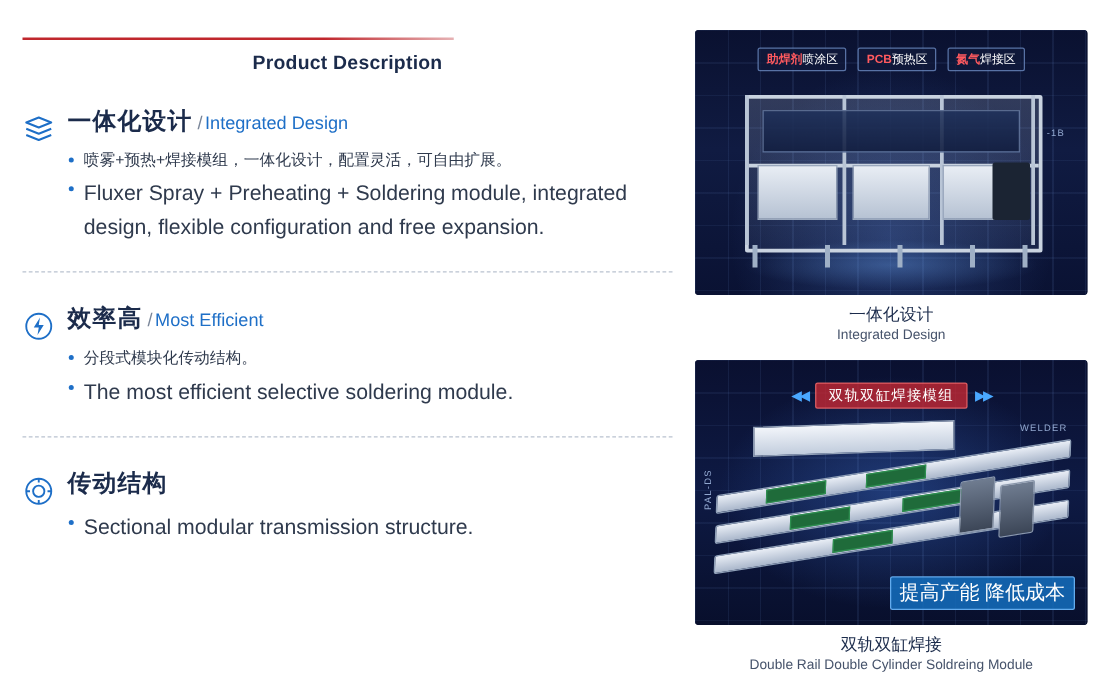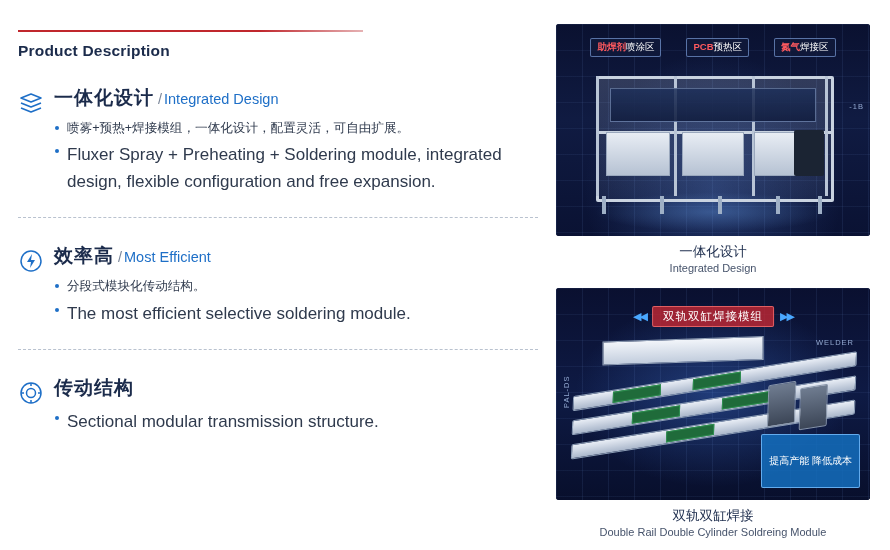--- a/index.html
+++ b/index.html
@@ -40,20 +40,21 @@
     height: 2px;
     background: linear-gradient(to right, #c0272d 0%, #c0272d 70%, #e6b2b4 100%);
     margin: 6px 0 10px 0;
   }
   .title-en {
     font-size: 15.5px;
     font-weight: bold;
     color: #1b2b4b;
     letter-spacing: 0.2px;
     margin: 0;
+    text-align: center;
   }
 
   .feature {
     position: relative;
     padding-left: 36px;
     margin-top: 28px;
   }
   .feature-icon {
     position: absolute;
     left: 0;
@@ -168,21 +169,21 @@
     height: 40px;
     background: radial-gradient(ellipse at center, rgba(120,180,255,0.30) 0%, rgba(10,18,45,0) 70%);
   }
   .tag-row {
     position: absolute;
     top: 14px;
     left: 0;
     right: 0;
     display: flex;
     justify-content: center;
-    gap: 25px;
+    gap: 9px;
   }
   .tag {
     font-size: 9.5px;
     color: #ffffff;
     background: rgba(16,26,60,0.72);
     border: 1px solid rgba(150,190,255,0.55);
     border-radius: 2px;
     padding: 2px 6px;
     white-space: nowrap;
   }
@@ -330,25 +331,25 @@
     width: 26px;
     height: 40px;
     background: linear-gradient(180deg, #6f7c90, #3c4657);
     border: 1px solid #8a97ab;
     border-radius: 2px;
   }
   .badge2 {
     position: absolute;
     right: 10px;
     bottom: 12px;
-    font-size: 10px;
+    font-size: 16px;
     color: #ffffff;
     background: rgba(20,110,190,0.85);
     border: 1px solid rgba(120,190,255,0.8);
-    padding: 19px 7px;
+    padding: 2px 7px;
     border-radius: 2px;
     white-space: nowrap;
     text-align: center;
   }
   .sidetext {
     position: absolute;
     font-size: 7.5px;
     color: rgba(190,215,255,0.75);
     letter-spacing: 1px;
   }
@@ -451,21 +452,21 @@
             <span style="left:218px;"></span>
           </div>
         </div>
 
         <div class="tag-row">
           <span class="tag"><b>助焊剂</b><span>喷涂区</span></span>
           <span class="tag"><b>PCB</b><span>预热区</span></span>
           <span class="tag"><b>氮气</b><span>焊接区</span></span>
         </div>
 
-        <div class="sidetext" style="right:6px; top:78px;">-1B</div>
+        <div class="sidetext" style="right:18px; top:78px;">-1B</div>
       </div>
       <div class="card-caption">
         <div class="cap-cn">一体化设计</div>
         <div class="cap-en">Integrated Design</div>
       </div>
     </div>
 
     <div class="card">
       <div class="card-img">
         <div class="scene2"></div>

